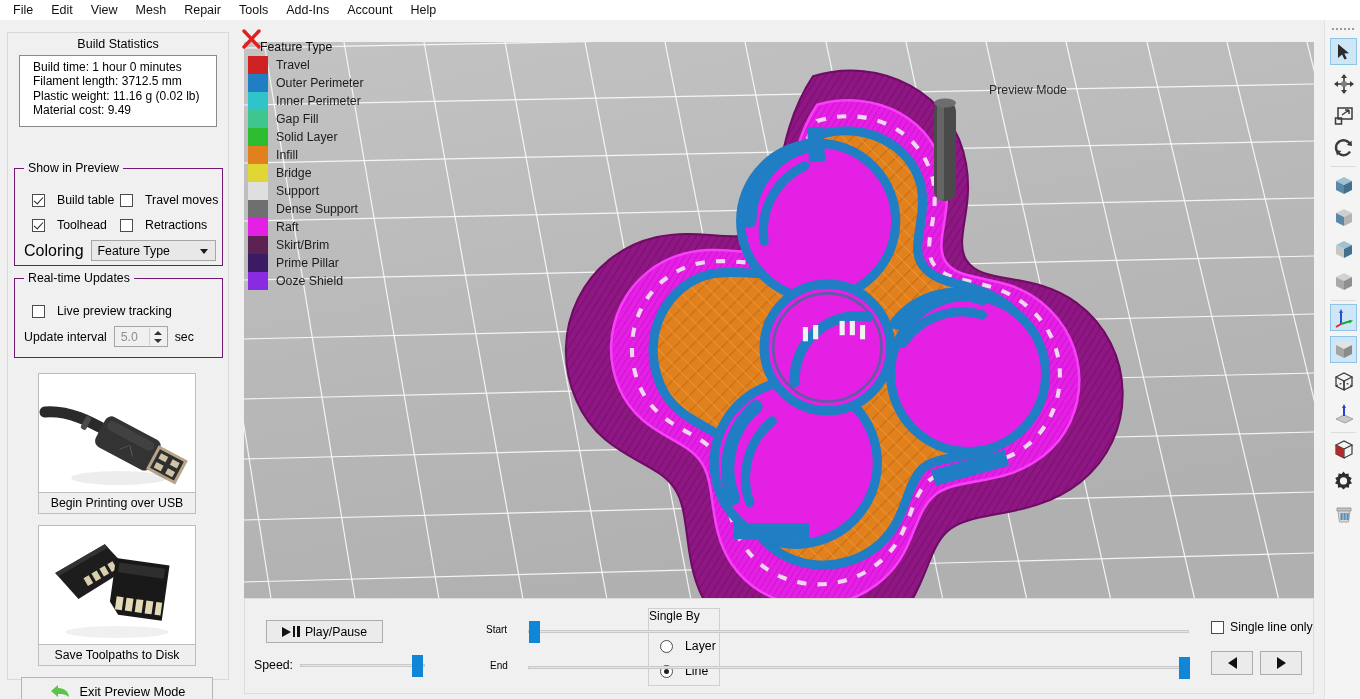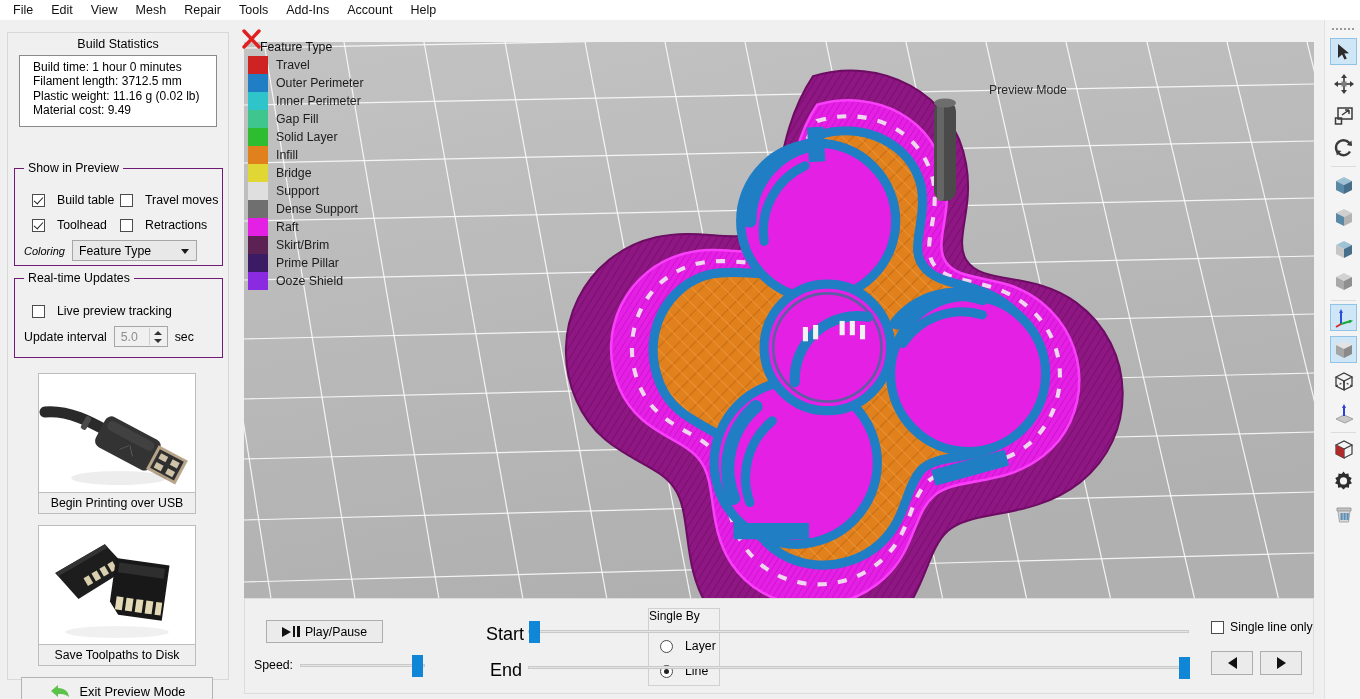--- a/index.html
+++ b/index.html
@@ -31,21 +31,21 @@
   .g-rt{left:14px;top:258px;width:209px;height:80px;}
 
   .cbrow{position:absolute;display:flex;align-items:center;gap:12px;font-size:12.3px;white-space:nowrap;}
   .cb{width:13px;height:13px;border:1px solid #4c4c4c;background:#fff;box-sizing:border-box;position:relative;flex:0 0 auto;}
   .cb.checked::after{content:"";position:absolute;left:3px;top:0px;width:4px;height:8px;border:solid #222;border-width:0 1.6px 1.6px 0;transform:rotate(42deg);}
 
   .radio{width:13px;height:13px;border:1px solid #4c4c4c;border-radius:50%;background:#fff;box-sizing:border-box;position:relative;flex:0 0 auto;}
   .radio.checked::after{content:"";position:absolute;left:3px;top:3px;width:5px;height:5px;border-radius:50%;background:#222;}
 
   .coloring-row{position:absolute;left:24px;top:220px;display:flex;align-items:center;gap:7px;}
-  .coloring-lbl{font-size:11px;font-style:italic;}
+  .coloring-lbl{font-size:16px;}
   .combo{width:125px;height:21px;background:#e8e8e8;border:1px solid #a6a6a6;box-sizing:border-box;display:flex;align-items:center;padding-left:6px;position:relative;font-size:12.3px;}
   .combo .arrow{position:absolute;right:7px;top:8px;width:0;height:0;border-left:4.5px solid transparent;border-right:4.5px solid transparent;border-top:5px solid #1a1a1a;}
 
   .spin-row{position:absolute;left:24px;top:306px;display:flex;align-items:center;gap:7px;font-size:12.3px;}
   .spin{width:54px;height:21px;background:#f0f0f0;border:1px solid #a6a6a6;box-sizing:border-box;position:relative;display:flex;align-items:center;padding-left:6px;color:#8e8e8e;font-size:12.3px;}
   .spin .spbtns{position:absolute;right:1px;top:1px;width:16px;height:17px;background:#f0f0f0;border-left:1px solid #cfcfcf;}
   .spin .spu,.spin .spd{position:absolute;left:4px;width:0;height:0;border-left:4px solid transparent;border-right:4px solid transparent;}
   .spin .spu{top:3px;border-bottom:4px solid #333;}
   .spin .spd{top:11px;border-top:4px solid #333;}
 
@@ -77,21 +77,21 @@
   .playbtn{position:absolute;left:21px;top:21px;width:117px;height:23px;background:#ebebeb;border:1px solid #adadad;box-sizing:border-box;display:flex;align-items:center;justify-content:center;gap:5px;font-size:12.3px;}
   .playglyph{display:inline-flex;align-items:center;gap:2px;}
   .playglyph .tri{width:0;height:0;border-left:9px solid #111;border-top:5.5px solid transparent;border-bottom:5.5px solid transparent;}
   .playglyph .b1,.playglyph .b2{width:2.5px;height:11px;background:#111;}
 
   .speedrow{position:absolute;left:9px;top:59px;display:flex;align-items:center;gap:7px;font-size:12.3px;}
   .track{height:3px;background:#e4e4e4;border:1px solid #c9c9c9;box-sizing:border-box;position:relative;}
   .thumb{position:absolute;width:11px;height:22px;background:#0f86d6;top:-10px;}
 
   .g-prevby{position:absolute;left:403px;top:9px;width:72px;height:78px;border:1px solid #d0d0d0;box-sizing:border-box;}
-  .slblabel{position:absolute;font-size:18px;}
+  .slblabel{position:absolute;font-size:10px;}
 
   .singleline{position:absolute;left:966px;top:21px;display:flex;align-items:center;gap:6px;font-size:12.3px;}
 
   .navbtn{position:absolute;width:42px;height:24px;background:#ebebeb;border:1px solid #adadad;box-sizing:border-box;display:flex;align-items:center;justify-content:center;}
   .navbtn .lt{width:0;height:0;border-right:9px solid #111;border-top:6px solid transparent;border-bottom:6px solid transparent;}
   .navbtn .rt{width:0;height:0;border-left:9px solid #111;border-top:6px solid transparent;border-bottom:6px solid transparent;}
 
   
   .righttb{position:absolute;left:1324px;top:20px;width:36px;height:679px;background:#f4f4f4;border-left:1px solid #e2e2e2;}
   .grip{position:absolute;left:6px;top:6px;width:25px;height:7px;}

